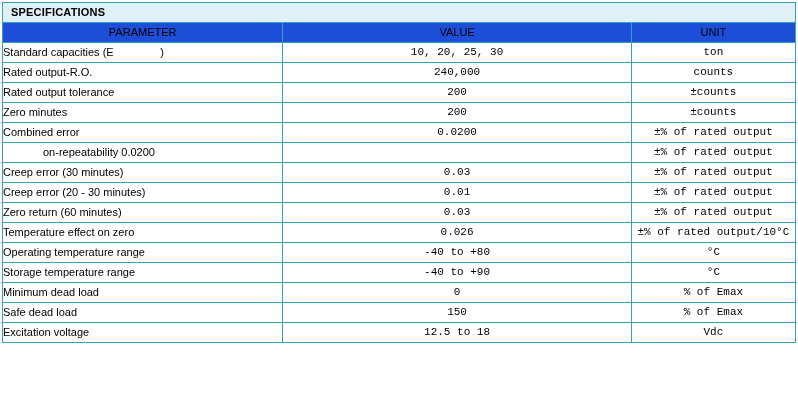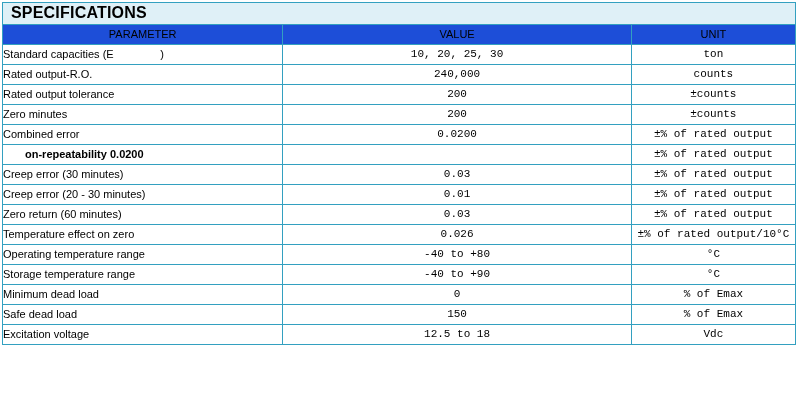--- a/index.html
+++ b/index.html
@@ -38,40 +38,39 @@
     white-space: nowrap;
     overflow: hidden;
   }
   .title-row td {
     background: #dff0f7;
     height: 22px;
     line-height: 22px;
   }
   .title-text {
     font-weight: bold;
-    font-size: 16px;
+    font-size: 11px;
     padding-left: 8px;
     letter-spacing: 0.2px;
   }
   .hdr td {
     text-align: center;
     font-weight: bold;
     background: #1d4ed8;
   }
   .col-param { width: 280px; }
   .col-value { width: 348px; }
   .col-unit  { width: 164px; }
 
   td.param {
     text-align: left;
     padding-left: 7px;
   }
   td.param.indent {
-    padding-left: 22px;
-    font-weight: bold;
+    padding-left: 40px;
   }
   td.value, td.unit {
     text-align: center;
     font-family: Liberation Mono, monospace;
   }
   sub {
     font-size: 12px;
     vertical-align: baseline;
     position: relative;
     top: 20px;

